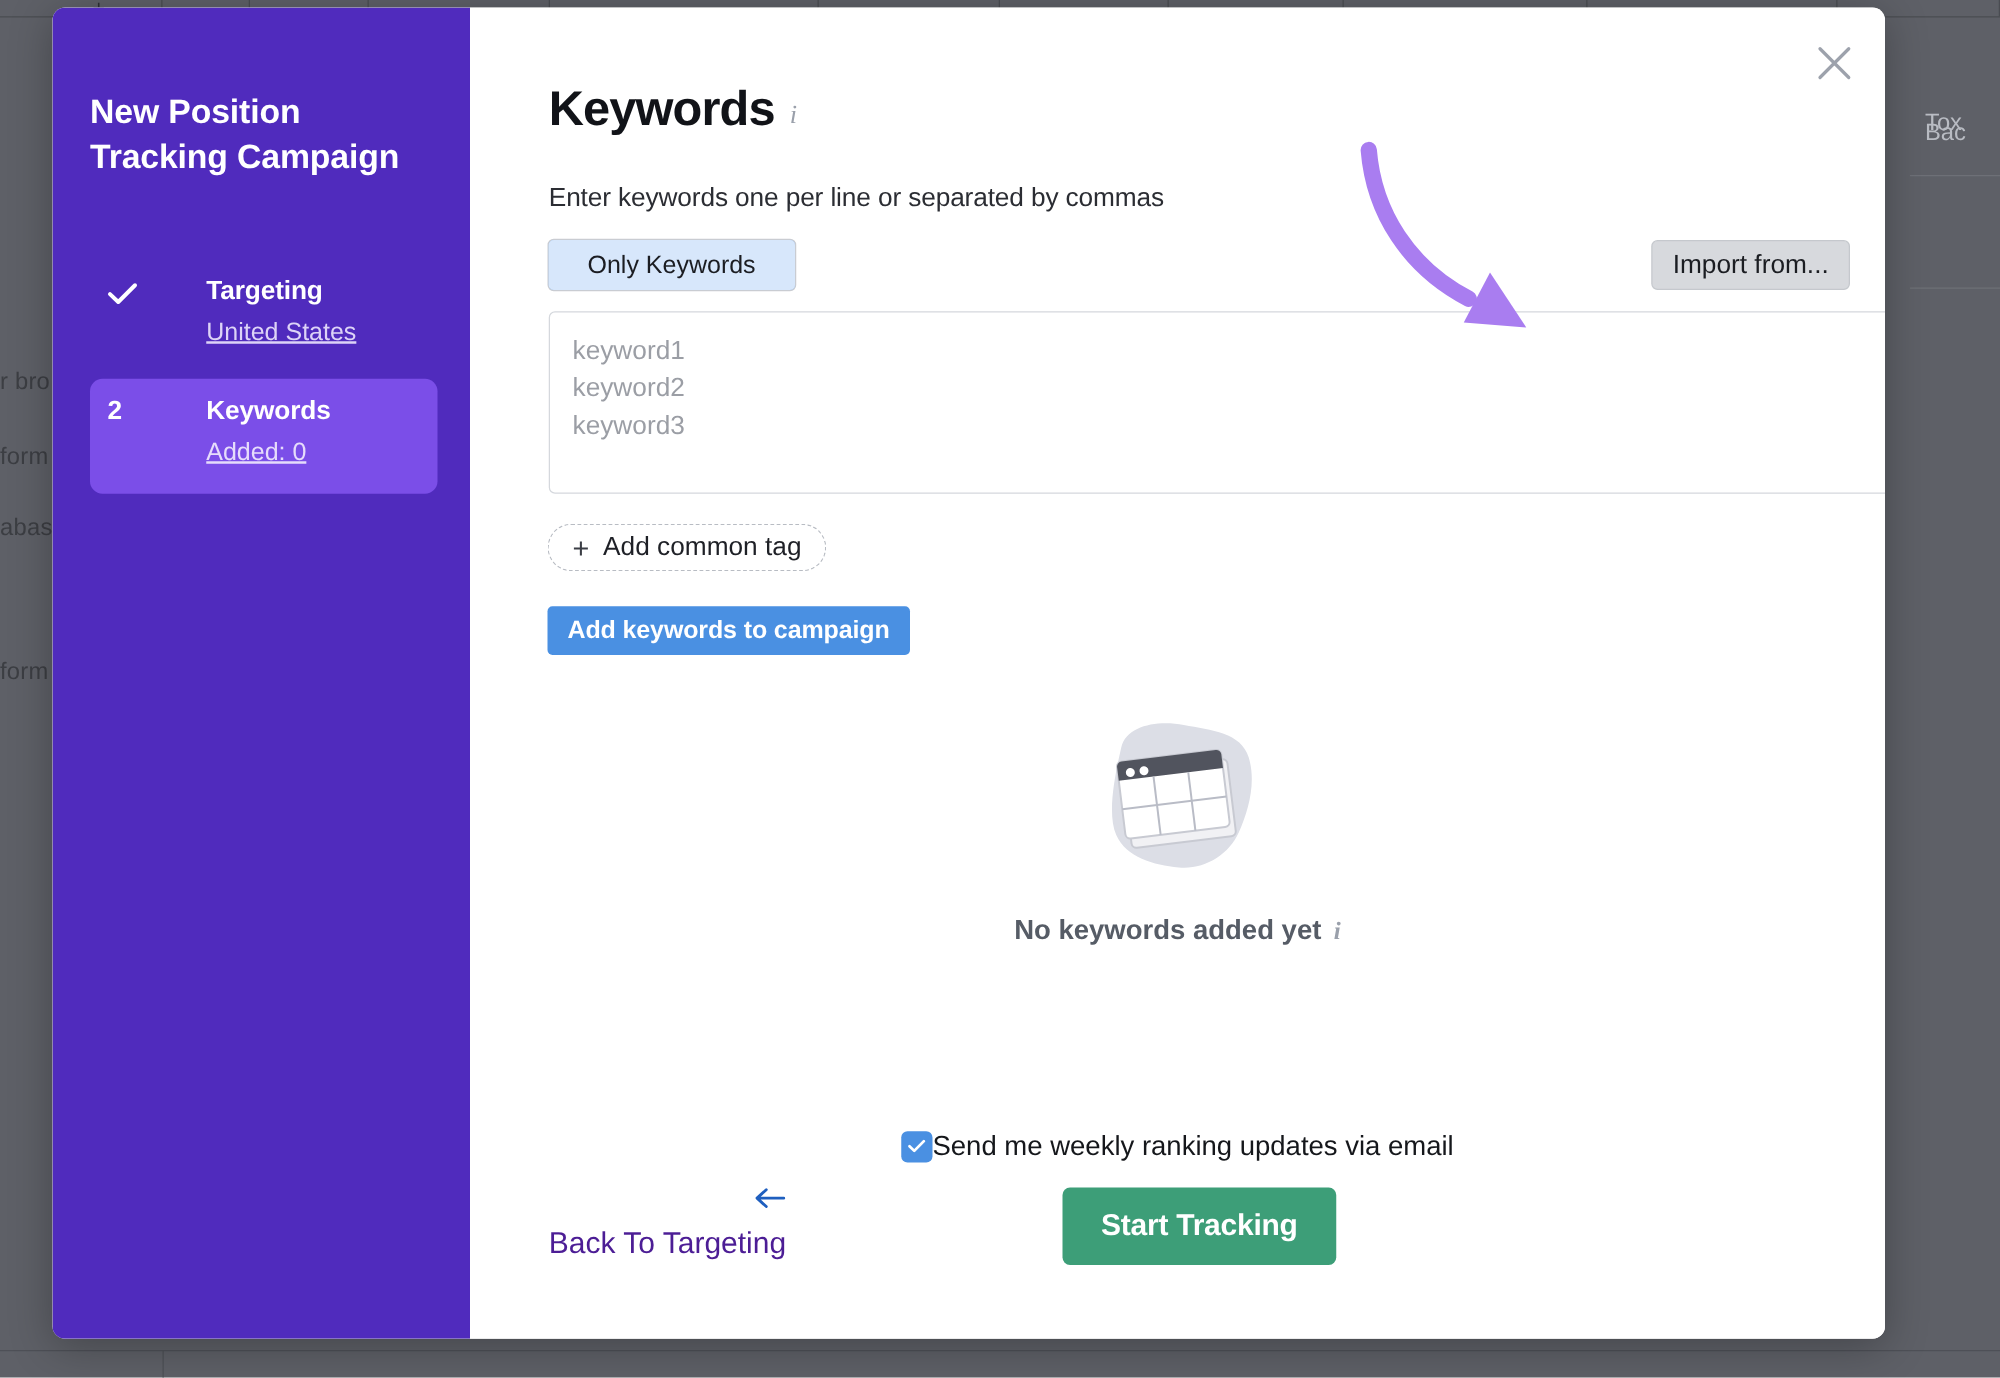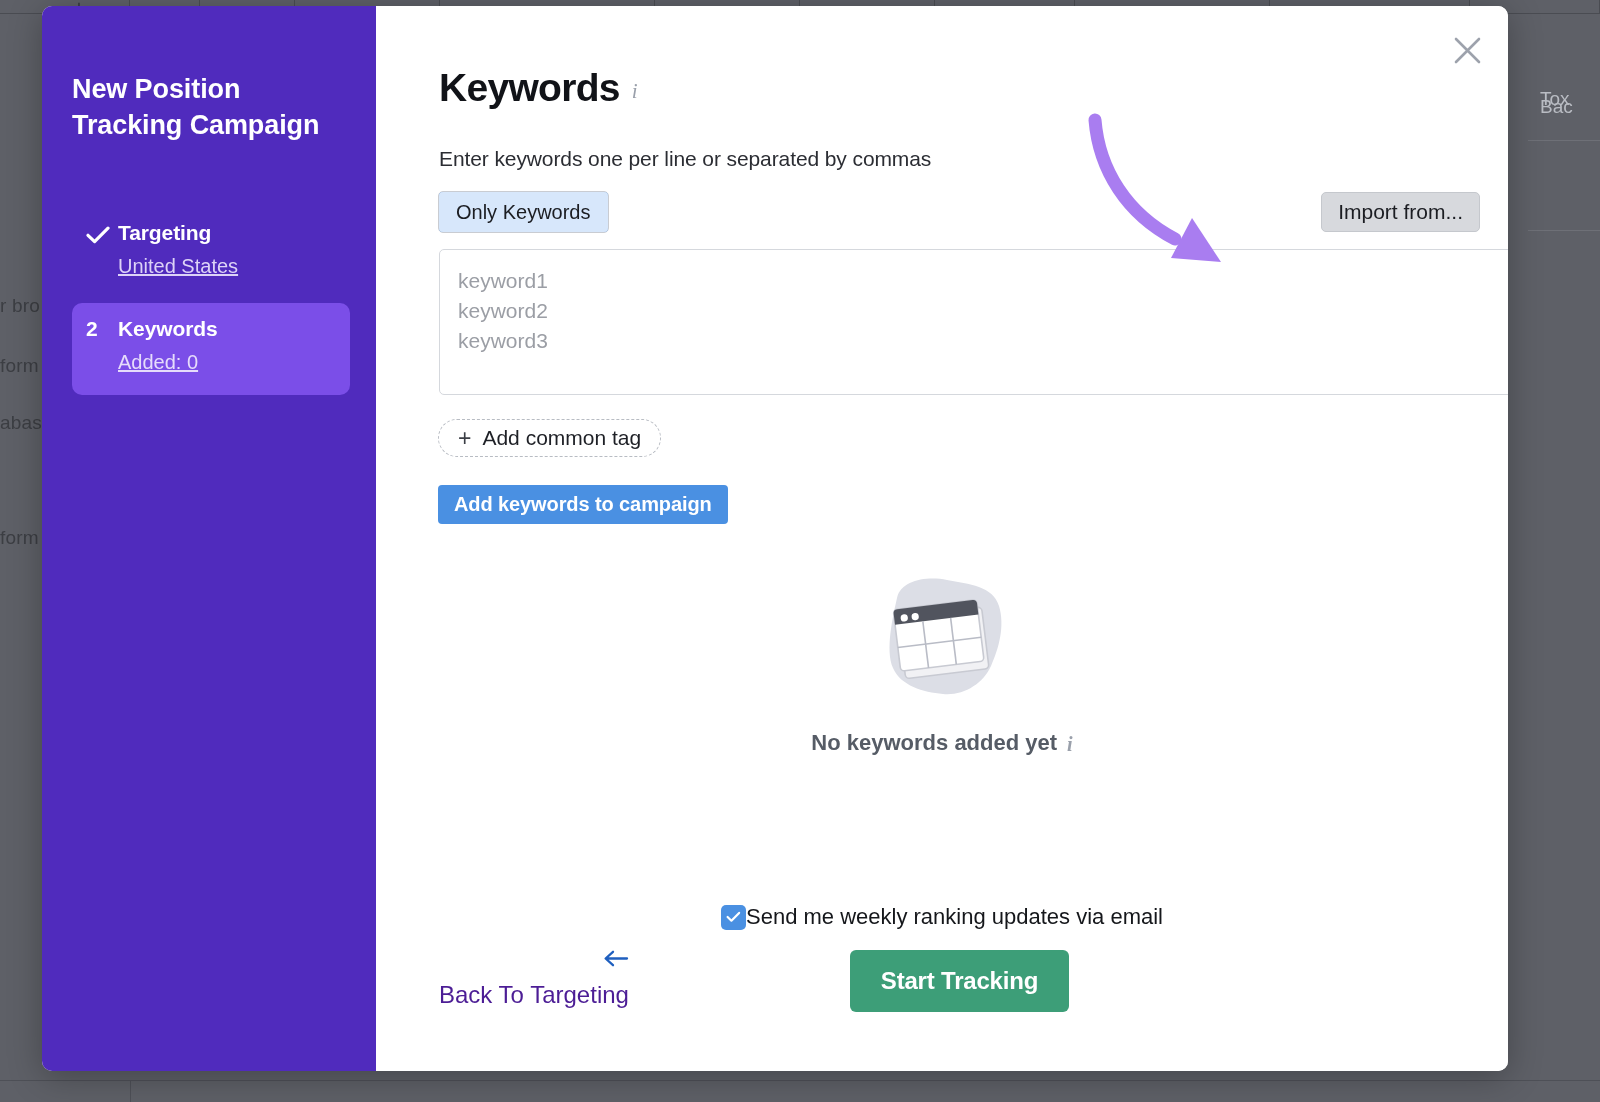--- a/index.html
+++ b/index.html
@@ -86,21 +86,21 @@
     margin-bottom: 4px;
   }
   .step.active { background: #7b4ee8; }
   .step-marker {
     width: 34px; flex: 0 0 34px;
     font-size: 21px; font-weight: 700;
     line-height: 32px; text-align: left;
     padding-left: 2px;
   }
   .step-marker svg { display: block; margin-top: 9px; }
-  .step-body { flex: 1 1 auto; }
+  .step-body { flex: 1 1 auto; margin-left: 47px; }
   .step-label {
     font-size: 21px; font-weight: 700; line-height: 32px;
     letter-spacing: -0.1px;
   }
   .step-sub {
     font-size: 20px; font-weight: 400; line-height: 34px;
     color: #ddd3f7;
     text-decoration: underline;
   }
   .step.active .step-sub { color: #e6dcfb; }
@@ -151,21 +151,21 @@
     position: absolute; left: 62px; top: 185px;
     display: flex;
     border: 1px solid #c9ccd2;
     border-radius: 5px;
     overflow: hidden;
     background: #fff;
     height: 42px;
   }
   .seg {
     display: flex; align-items: center;
-    padding: 0 17px;
+    padding: 0 31px;
     font-size: 20px;
     color: #1b1d22;
     cursor: pointer;
     background: #fff;
     white-space: nowrap;
   }
   .seg.selected {
     background: #d7e7fb;
     border: 1px solid #7aa9e3;
     border-radius: 5px;

